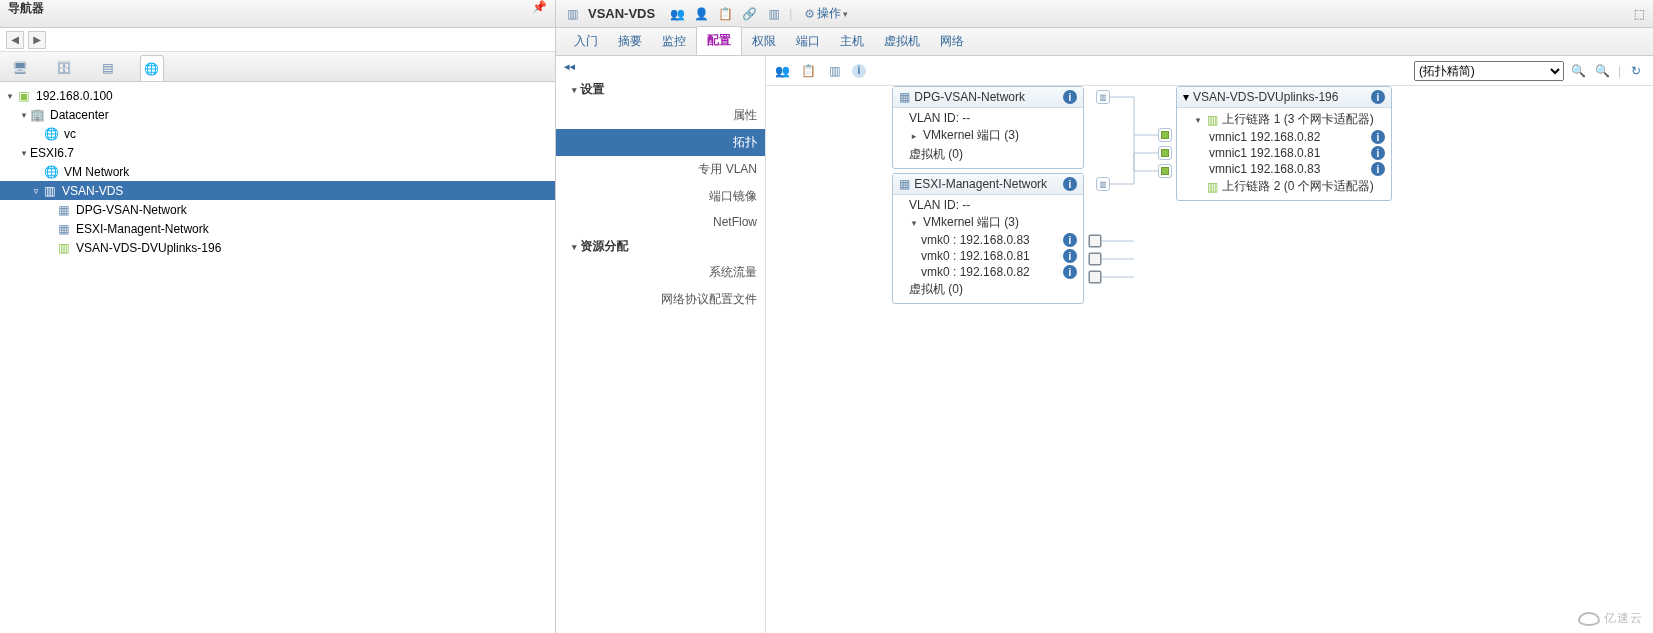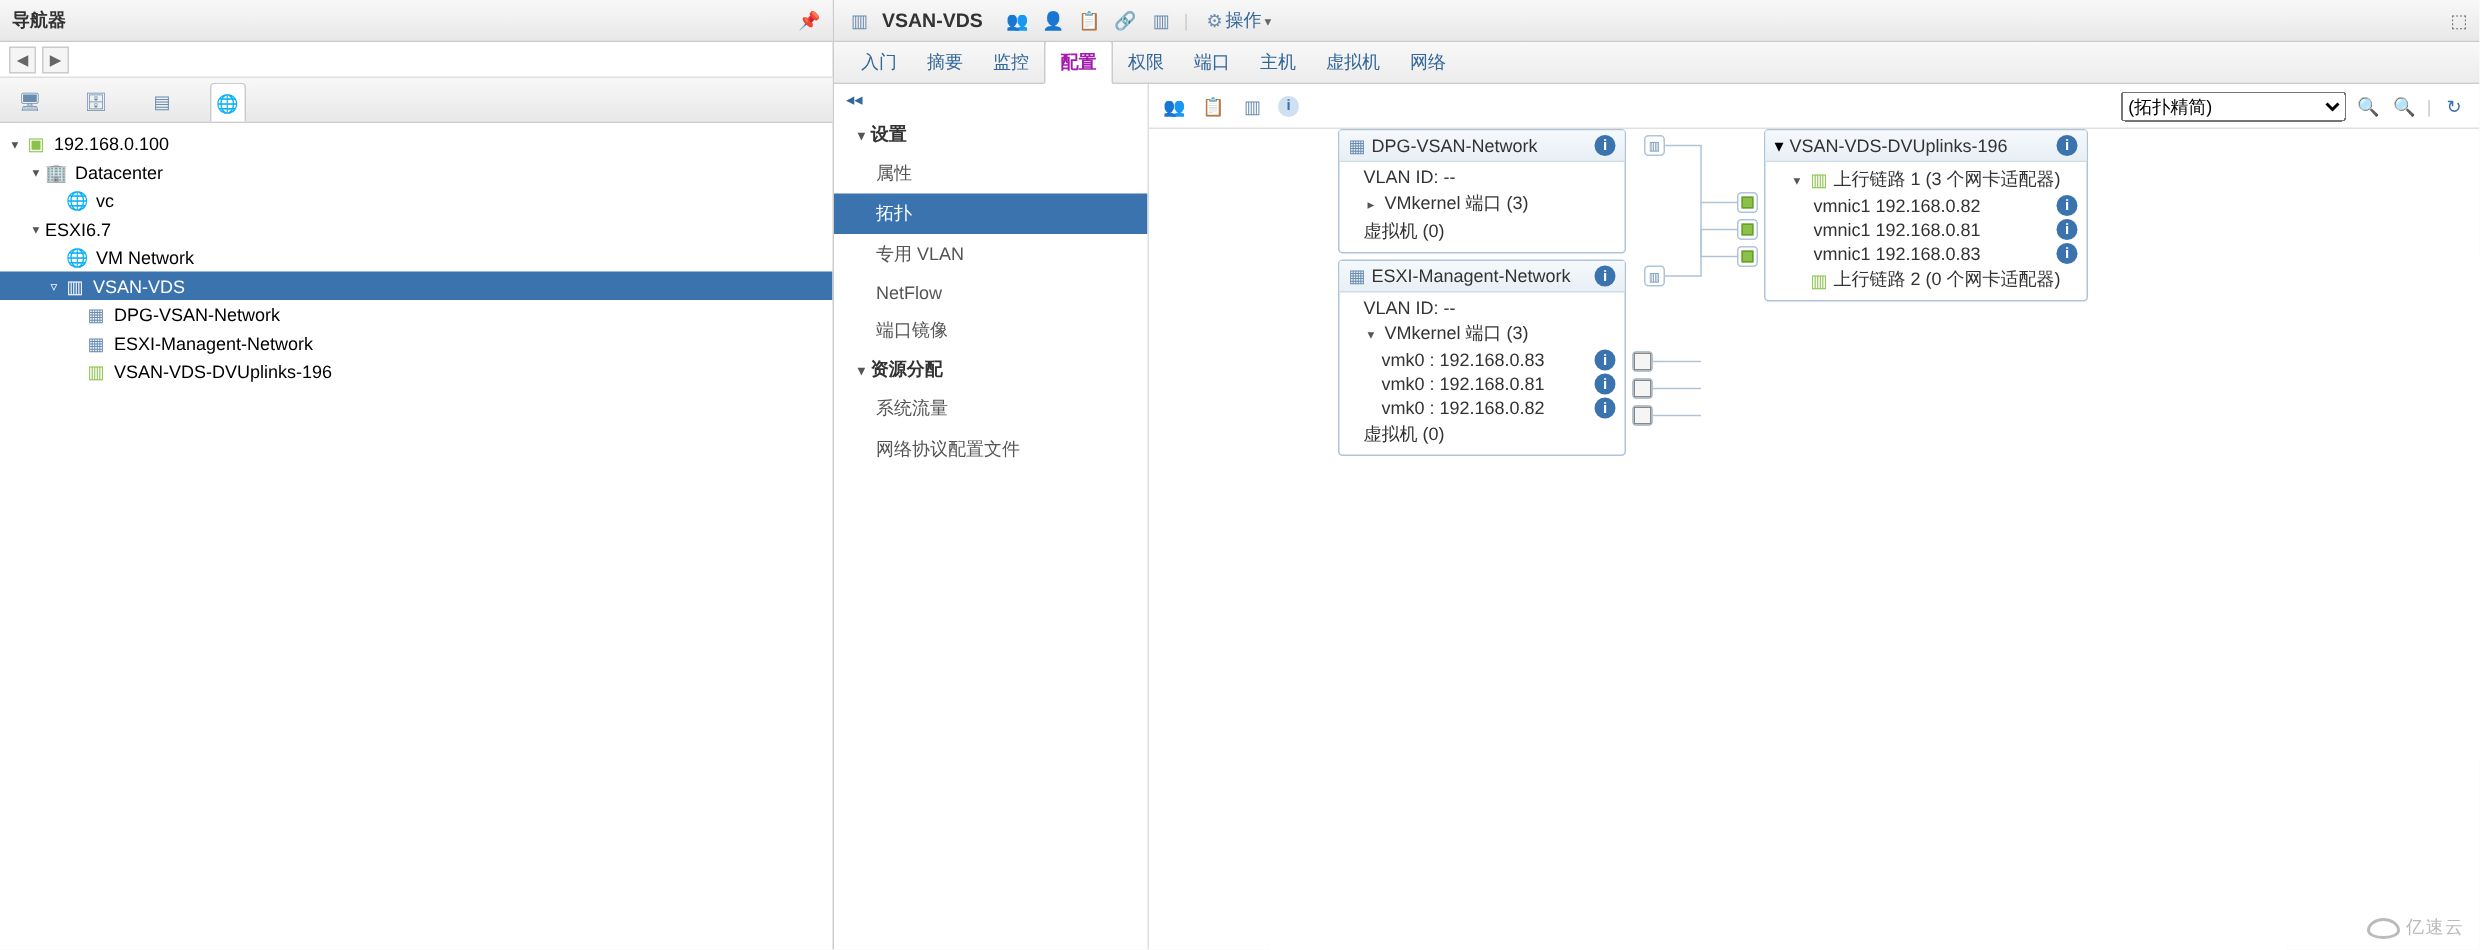--- a/index.html
+++ b/index.html
@@ -1,45 +1,45 @@
 <!DOCTYPE html>
 <html><head>
 <meta charset="utf-8">
 <style>
 * { box-sizing: border-box; margin: 0; padding: 0; font-family: Arial, "Microsoft YaHei", sans-serif; font-size: 12px; }
 body { background: #f5f5f5; width: 1653px; height: 633px; overflow: hidden; display: flex; }
 .left-panel { width: 556px; height: 100%; background: #fff; border-right: 1px solid #ccc; display: flex; flex-direction: column; }
-.nav-header { height: 28px; background: linear-gradient(#f8f8f8,#e8e8e8); border-bottom: 1px solid #ccc; display: flex; align-items: center; padding: 0 8px; font-weight: bold; font-size: 13px; color: #333; }
+.nav-header { height: 28px; background: linear-gradient(#f8f8f8,#e8e8e8); border-bottom: 1px solid #ccc; display: flex; align-items: flex-start; padding: 0 8px; font-weight: bold; font-size: 13px; color: #333; }
 .nav-header .pin { margin-left: auto; color: #666; }
 .nav-arrows { height: 24px; display: flex; align-items: center; gap: 4px; padding: 2px 6px; border-bottom: 1px solid #e0e0e0; }
 .nav-arrows .arr { width: 18px; height: 18px; border: 1px solid #ccc; background: #f5f5f5; display: flex; align-items: center; justify-content: center; color: #666; font-size: 10px; cursor: pointer; }
 .view-tabs { height: 30px; background: linear-gradient(#f8f8f8,#e8e8e8); border-bottom: 1px solid #ccc; display: flex; align-items: flex-end; padding-left: 8px; gap: 20px; }
 .view-tabs .vt { width: 24px; height: 26px; display: flex; align-items: center; justify-content: center; cursor: pointer; color: #6a8caf; }
 .view-tabs .vt.active { background: #fff; border: 1px solid #ccc; border-bottom: none; border-radius: 3px 3px 0 0; }
 .tree { flex: 1; overflow: auto; padding: 4px 0; }
 .tree-row { display: flex; align-items: center; height: 19px; padding: 0 4px; cursor: pointer; white-space: nowrap; }
 .tree-row.selected { background: #3b73af; color: #fff; }
 .tree-toggle { width: 12px; font-size: 9px; color: #555; text-align: center; }
 .tree-row.selected .tree-toggle { color: #fff; }
 .tree-icon { width: 16px; height: 16px; margin-right: 4px; display: inline-flex; align-items: center; justify-content: center; font-size: 12px; }
 .right-panel { flex: 1; height: 100%; display: flex; flex-direction: column; background: #fff; position: relative; }
 .obj-header { height: 28px; background: linear-gradient(#f8f8f8,#e8e8e8); border-bottom: 1px solid #ccc; display: flex; align-items: center; padding: 0 8px; gap: 6px; }
 .obj-header .title { font-weight: bold; font-size: 13px; color: #333; margin-right: 8px; }
 .obj-header .ico { color: #6a8caf; cursor: pointer; width: 18px; text-align: center; }
 .obj-header .actions { color: #336699; cursor: pointer; display: flex; align-items: center; gap: 2px; margin-left: 6px; }
 .obj-header .maxbtn { margin-left: auto; color: #666; cursor: pointer; }
-.tab-bar { height: 28px; background: linear-gradient(#f8f8f8,#ececec); border-bottom: 1px solid #ccc; display: flex; align-items: center; padding-left: 8px; }
+.tab-bar { height: 28px; background: linear-gradient(#f8f8f8,#ececec); border-bottom: 1px solid #ccc; display: flex; align-items: flex-end; padding-left: 8px; }
 .tab-bar .tab { padding: 5px 10px; color: #336699; cursor: pointer; font-size: 12px; }
 .tab-bar .tab.active { background: #fff; border: 1px solid #ccc; border-bottom: 1px solid #fff; color: #a21caf; font-weight: bold; border-radius: 2px 2px 0 0; }
 .content-area { flex: 1; display: flex; overflow: hidden; }
 .sidebar { width: 210px; background: #fff; border-right: 1px solid #ddd; overflow-y: auto; }
 .sb-collapse { padding: 4px 8px; color: #336699; font-size: 11px; cursor: pointer; }
 .sb-section { padding: 4px 8px 4px 16px; color: #333; font-weight: bold; cursor: pointer; display: flex; align-items: center; gap: 4px; }
 .sb-section::before { content: "▾"; font-size: 9px; color: #555; }
-.sb-item { padding: 5px 8px 5px 28px; color: #555; cursor: pointer; }
+.sb-item { padding: 5px 8px 5px 28px; color: #555; cursor: pointer; text-align: right; }
 .sb-item.active { background: #3b73af; color: #fff; }
 .main-area { flex: 1; background: #fff; display: flex; flex-direction: column; }
 .toolbar { height: 30px; border-bottom: 1px solid #e0e0e0; display: flex; align-items: center; padding: 0 8px; gap: 8px; }
 .toolbar .tb-ico { color: #6a8caf; cursor: pointer; width: 18px; text-align: center; }
 .toolbar .info-ico { color: #3b73af; background:#cfe0f0; border-radius:50%; width:14px; height:14px; display:inline-flex; align-items:center; justify-content:center; font-size:10px; font-weight:bold;}
 .toolbar .right-tools { margin-left: auto; display: flex; align-items: center; gap: 6px; }
 .toolbar select { height: 20px; font-size: 12px; width: 150px; }
 .topology { flex: 1; position: relative; padding: 20px; overflow: auto; }
 .topo-card { position: absolute; border: 1px solid #b0c4d8; border-radius: 3px; background: #fff; font-size: 12px; }
 .topo-card-hdr { background: linear-gradient(#f5f9fc,#e8eff5); border-bottom: 1px solid #d0dce8; padding: 3px 6px; display: flex; align-items: center; gap: 4px; }
@@ -147,22 +147,22 @@
 
   <div class="content-area">
     <div class="sidebar">
       <div class="sb-collapse">◂◂</div>
       <div class="sb-section">
           <span>设置</span>
         </div>
       <div class="sb-item">属性</div>
       <div class="sb-item active">拓扑</div>
       <div class="sb-item">专用 VLAN</div>
+      <div class="sb-item">端口镜像</div>
       <div class="sb-item">NetFlow</div>
-      <div class="sb-item">端口镜像</div>
       <div class="sb-section">
           <span>资源分配</span>
         </div>
       <div class="sb-item">系统流量</div>
       <div class="sb-item">网络协议配置文件</div>
     </div>
 
     <div class="main-area">
       <div class="toolbar">
         <span class="tb-ico">👥</span>

